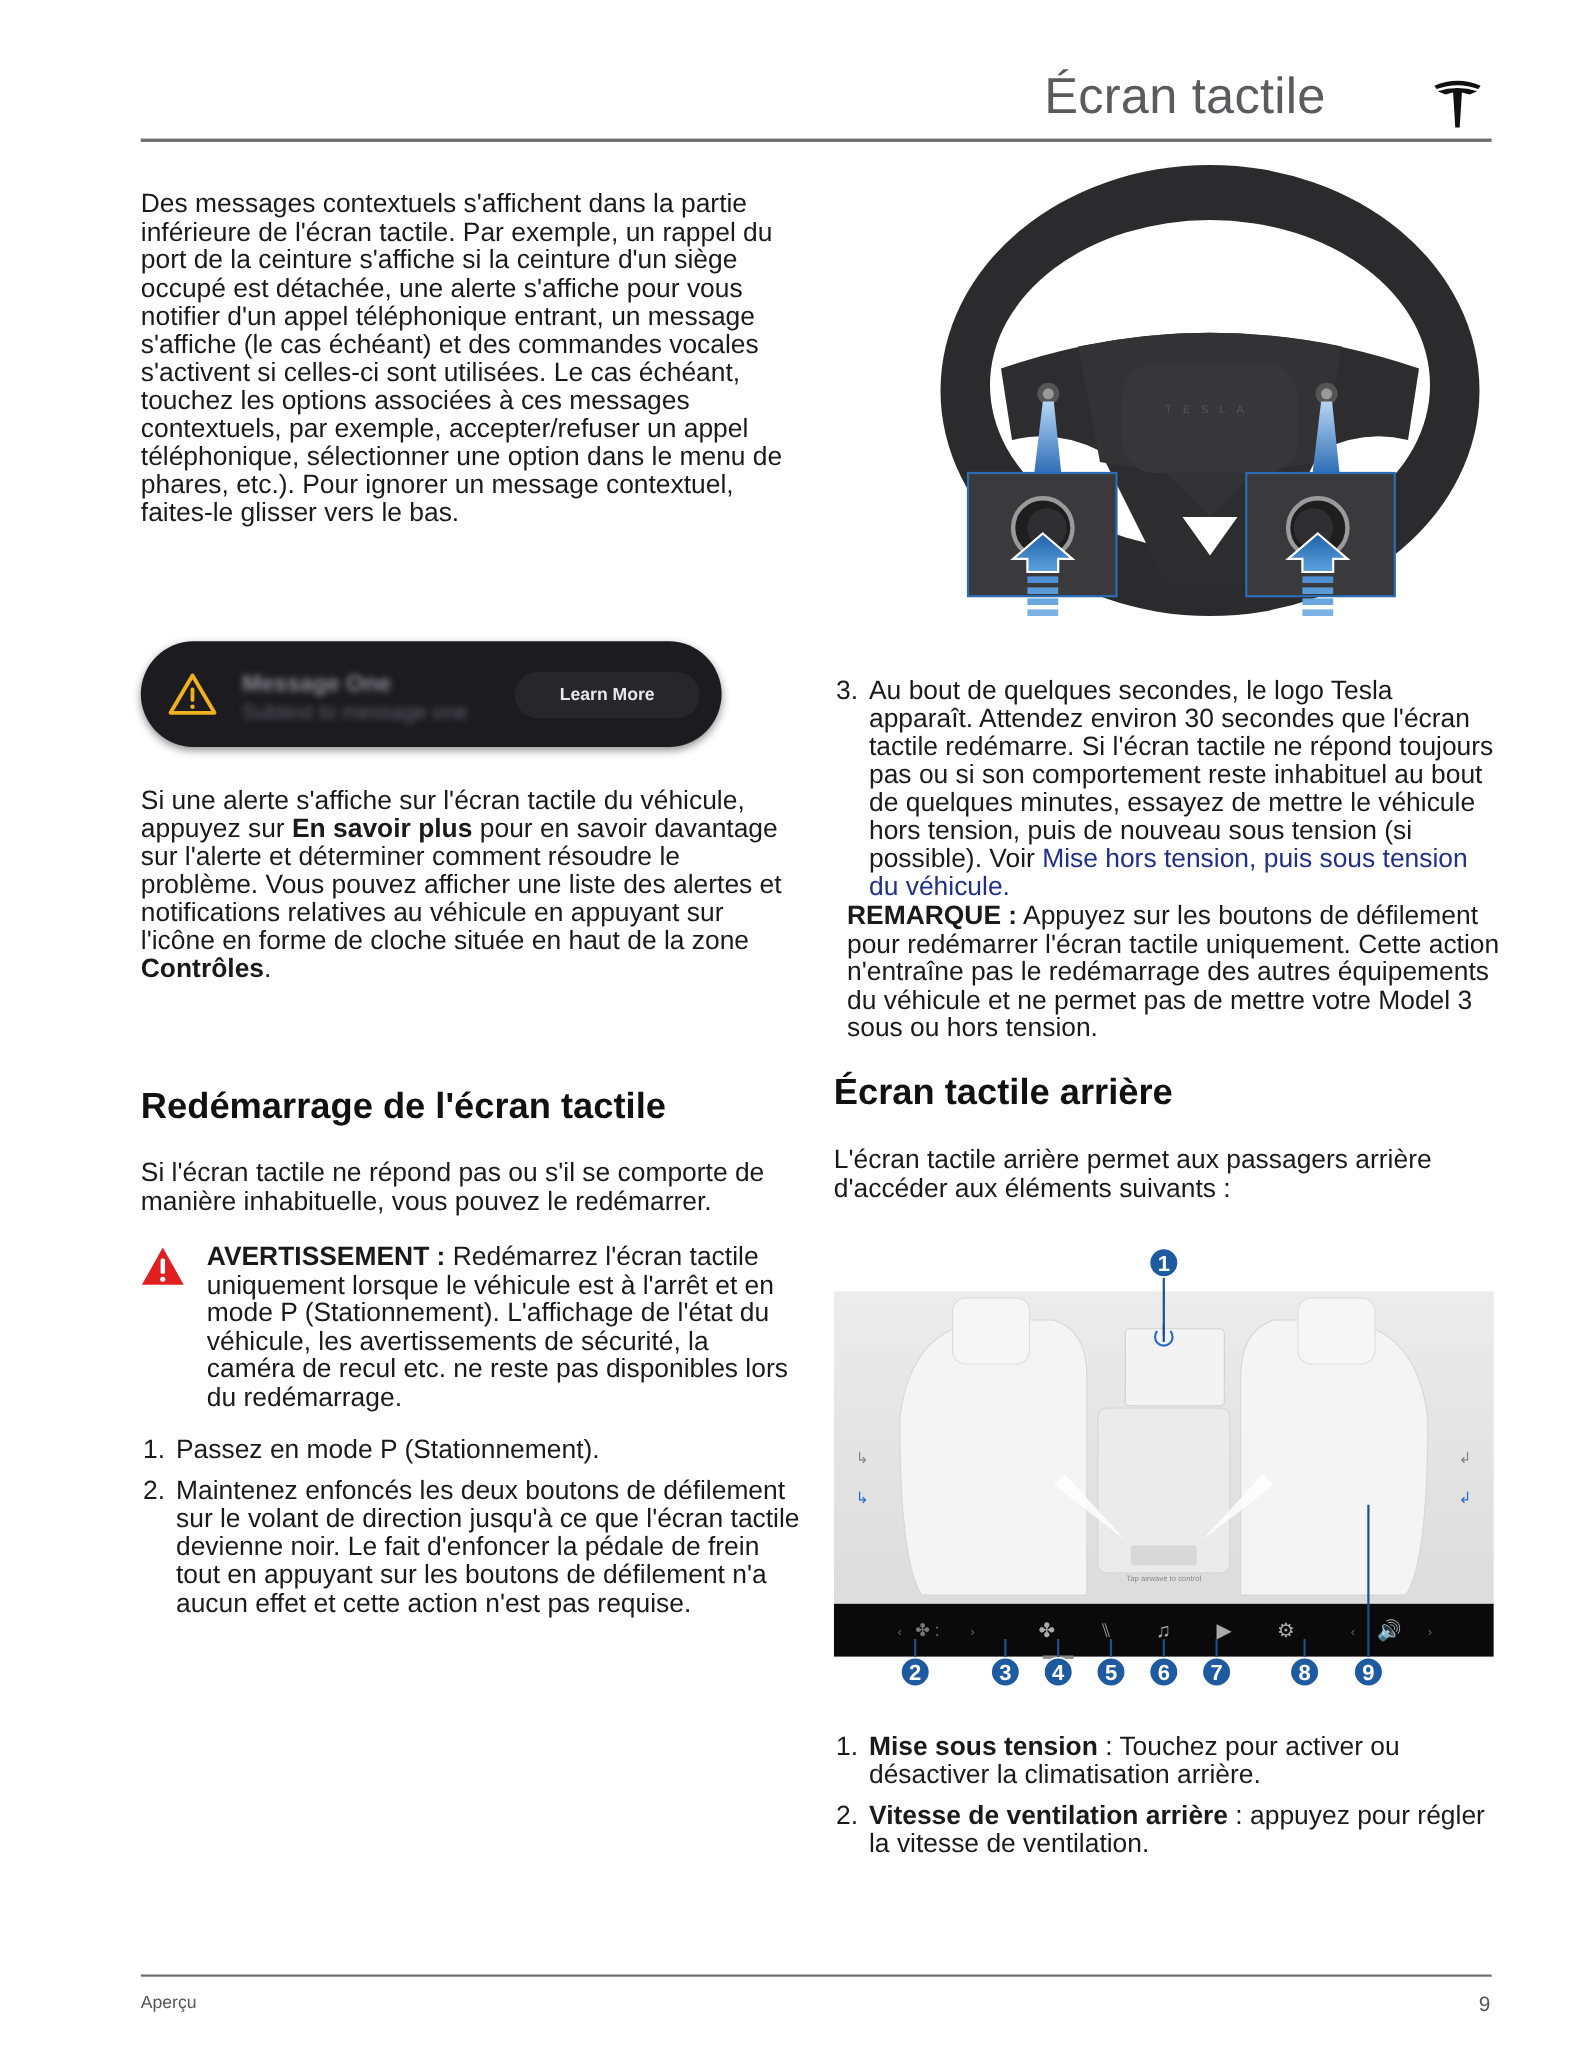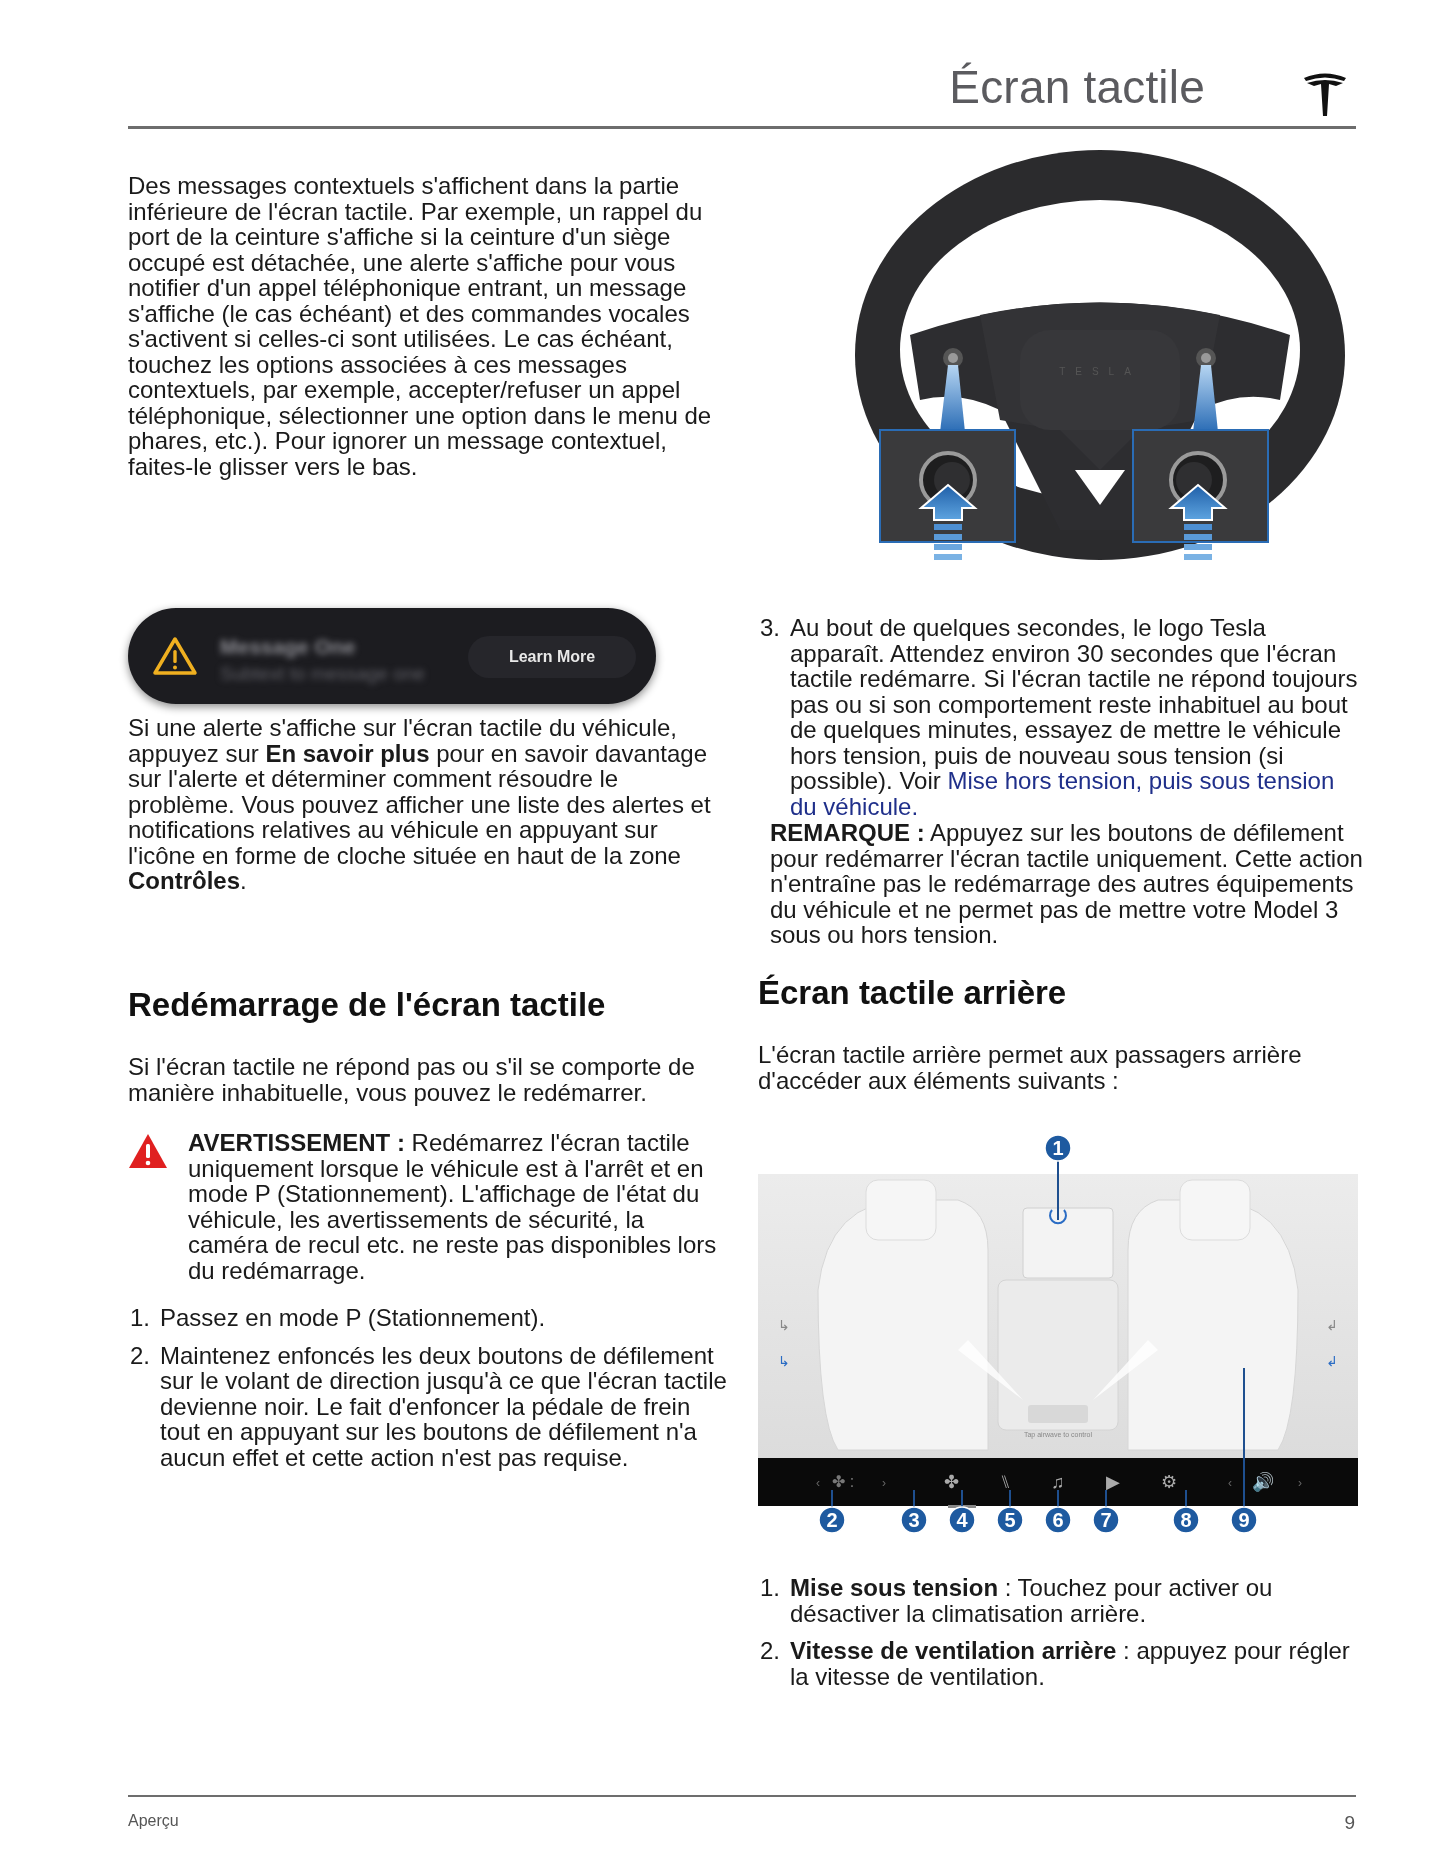--- a/index.html
+++ b/index.html
@@ -11,21 +11,21 @@
   .header-rule { position: absolute; left: 128px; top: 126px; width: 1228px; height: 3px; background: #6d6d6d; }
 
   .col-left { position: absolute; left: 128px; top: 146px; width: 600px; }
 
   h1 { font-size: 33px; line-height: 40px; font-weight: bold; color: #111; }
   h2 { font-size: 33px; line-height: 40px; font-weight: bold; color: #111; }
   p, li { font-size: 24px; line-height: 25.5px; color: #1a1a1a; }
   b { font-weight: bold; }
   .link { color: #1f2f8a; }
 
-  .msg-banner { position: absolute; left: 128px; top: 583px; width: 528px; height: 96px; background: #1c1c20; border-radius: 48px; box-shadow: 0 3px 8px rgba(0,0,0,0.45); margin-top: 25px; }
+  .msg-banner { position: absolute; left: 128px; top: 583px; width: 528px; height: 96px; background: #1c1c20; border-radius: 48px; box-shadow: 0 3px 8px rgba(0,0,0,0.45); }
   .msg-banner .warn { position: absolute; left: 24px; top: 27px; width: 46px; height: 42px; }
   .msg-banner .blur1 { position: absolute; left: 92px; top: 27px; font-size: 21px; color: #8a8a90; filter: blur(3px); font-weight: bold; }
   .msg-banner .blur2 { position: absolute; left: 92px; top: 55px; font-size: 19px; color: #5f5f66; filter: blur(3px); }
   .msg-banner .learn { position: absolute; left: 340px; top: 28px; width: 168px; height: 42px; border-radius: 21px; background: #26262b; color: #e8e8e8; font-size: 16px; line-height: 42px; text-align: center; font-weight: bold; }
 
   .warn-block { position: absolute; left: 128px; top: 1130px; width: 600px; }
   .warn-block .wicon { position: absolute; left: 0; top: 3px; width: 40px; height: 36px; }
   .warn-block p { margin-left: 60px; }
 
   ol.steps { list-style: none; }

